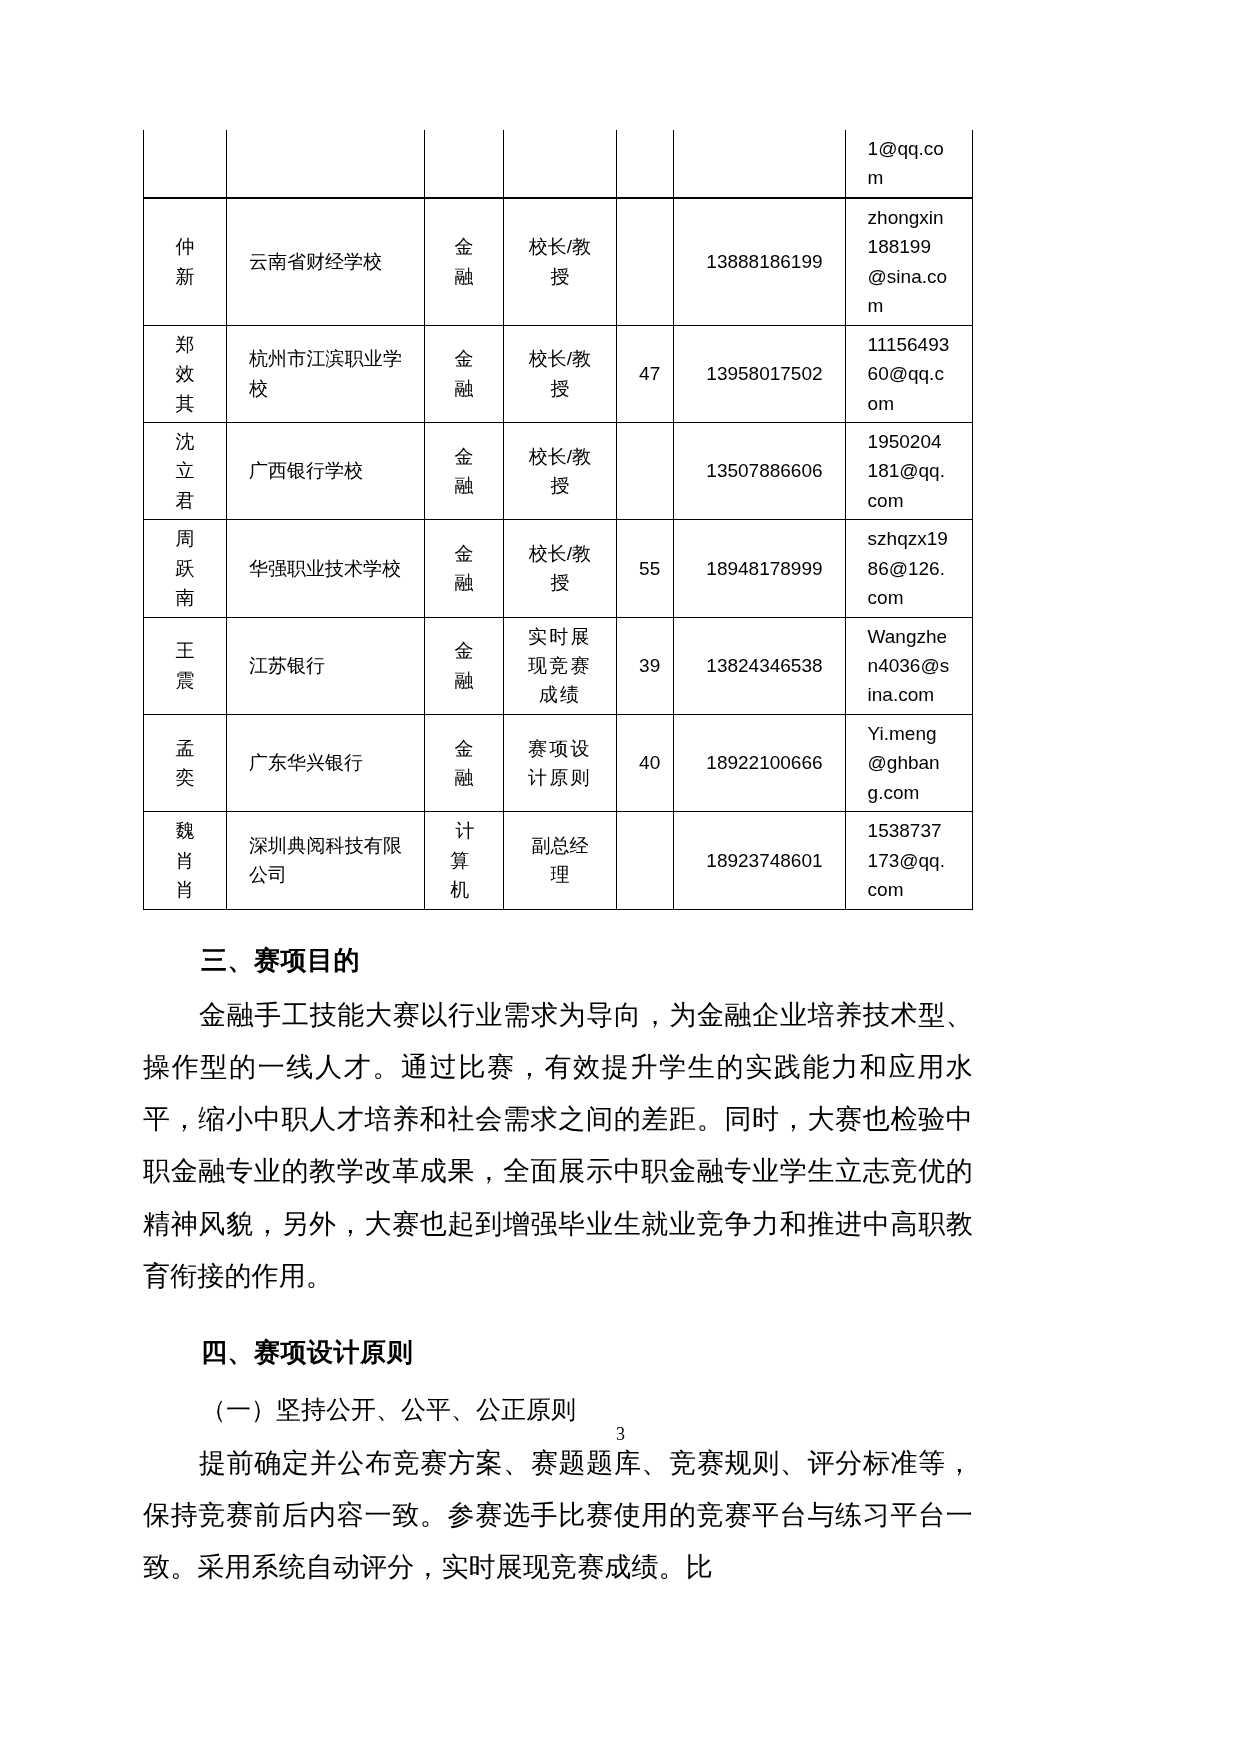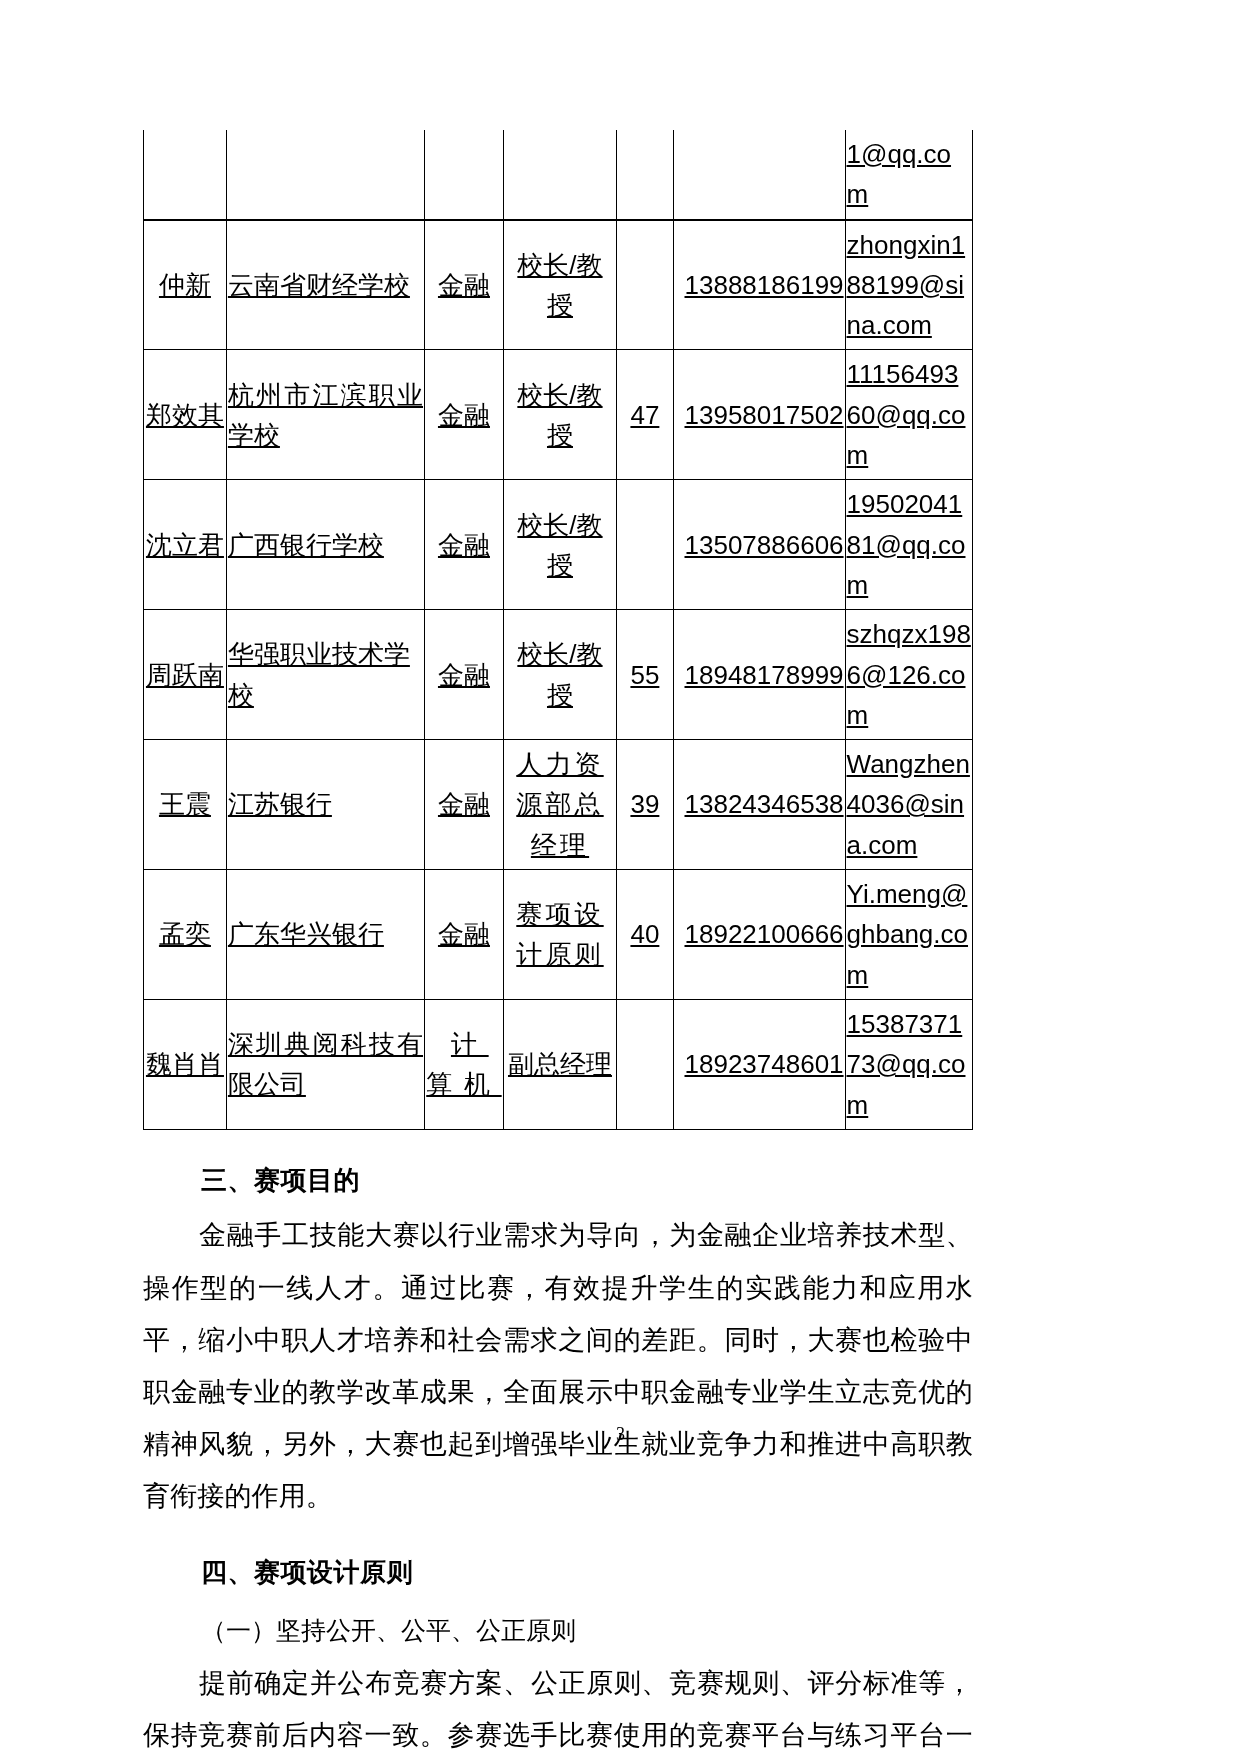--- a/index.html
+++ b/index.html
@@ -33,26 +33,25 @@
 
   
   table.judges {
     border-collapse: collapse;
     table-layout: fixed;
     width: 830px;
     background: #fff;
   }
   table.judges td {
     border: 1.5px solid #000;
-    padding: 4px 1px;
+    padding: 4px 22px;
     vertical-align: middle;
-    font-size: 26px;
+    font-size: 19px;
     line-height: 1.55;
     font-family: "Liberation Sans", "DejaVu Sans", sans-serif;
-    text-decoration: underline;
   }
   .c-name   { width: 82px;  text-align: center; }
   .c-org    { width: 196px; text-align: left; }
   .c-major  { width: 78px;  text-align: center; }
   .c-title  { width: 112px; text-align: center; margin-left: 48px; }
   .c-age    { width: 56px;  text-align: center; }
   .c-phone  { width: 170px; text-align: right; }
   .c-email  { width: 126px; text-align: left;
               font-family: "DejaVu Sans Mono", "Liberation Mono", monospace;
               font-size: 17px; line-height: 1.72;
@@ -175,21 +174,21 @@
           <td class="c-title">校长/教授</td>
           <td class="c-age">55</td>
           <td class="c-phone">18948178999</td>
           <td class="c-email">szhqzx1986@126.com</td>
         </tr>
 
         <tr>
           <td class="c-name">王震</td>
           <td class="c-org">江苏银行</td>
           <td class="c-major">金融</td>
-          <td class="c-title title-spread">人力资源部总经理</td>
+          <td class="c-title title-spread">实时展现竞赛成绩</td>
           <td class="c-age">39</td>
           <td class="c-phone">13824346538</td>
           <td class="c-email">Wangzhen4036@sina.com</td>
         </tr>
 
         <tr>
           <td class="c-name">孟奕</td>
           <td class="c-org">广东华兴银行</td>
           <td class="c-major">金融</td>
           <td class="c-title title-spread">赛项设计原则</td>
@@ -208,17 +207,17 @@
           <td class="c-email">1538737173@qq.com</td>
         </tr>
       </tbody>
     </table>
 
     <h2 class="heading">三、赛项目的</h2>
     <p class="body">金融手工技能大赛以行业需求为导向，为金融企业培养技术型、操作型的一线人才。通过比赛，有效提升学生的实践能力和应用水平，缩小中职人才培养和社会需求之间的差距。同时，大赛也检验中职金融专业的教学改革成果，全面展示中职金融专业学生立志竞优的精神风貌，另外，大赛也起到增强毕业生就业竞争力和推进中高职教育衔接的作用。</p>
 
     <h2 class="heading">四、赛项设计原则</h2>
     <div class="subheading">（一）坚持公开、公平、公正原则</div>
-    <p class="body">提前确定并公布竞赛方案、公正原则、竞赛规则、评分标准等，保持竞赛前后内容一致。参赛选手比赛使用的竞赛平台与练习平台一致。采用系统自动评分，实时展现竞赛成绩。比</p>
+    <p class="body">提前确定并公布竞赛方案、赛题题库、竞赛规则、评分标准等，保持竞赛前后内容一致。参赛选手比赛使用的竞赛平台与练习平台一致。采用系统自动评分，实时展现竞赛成绩。比</p>
   </div>
 
   <div class="pagenum">3</div>
 </div>
 
 </body></html>

